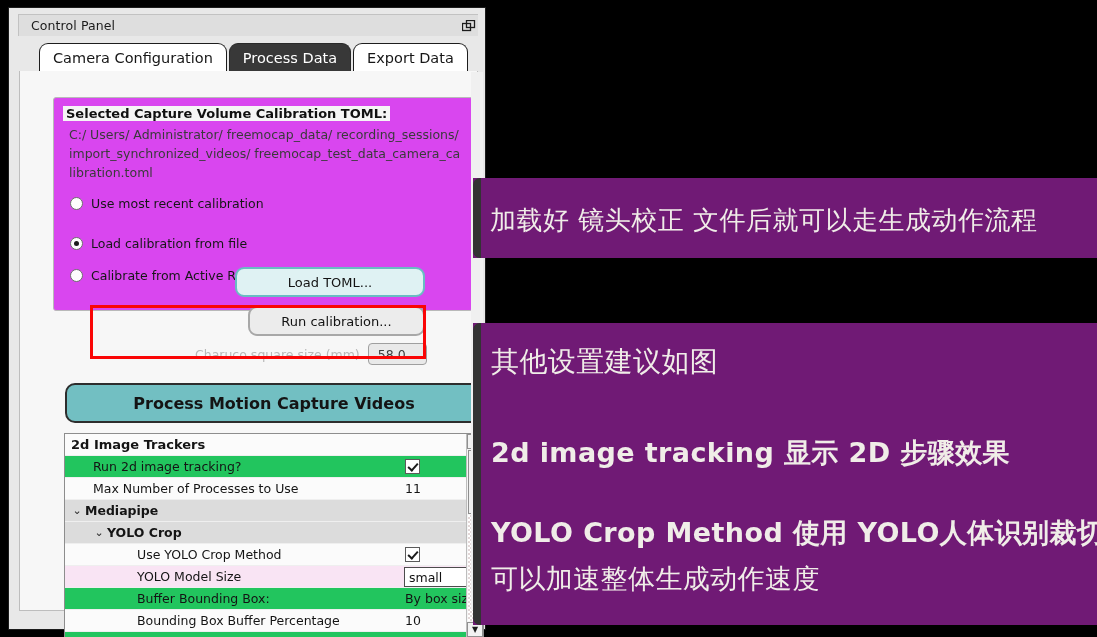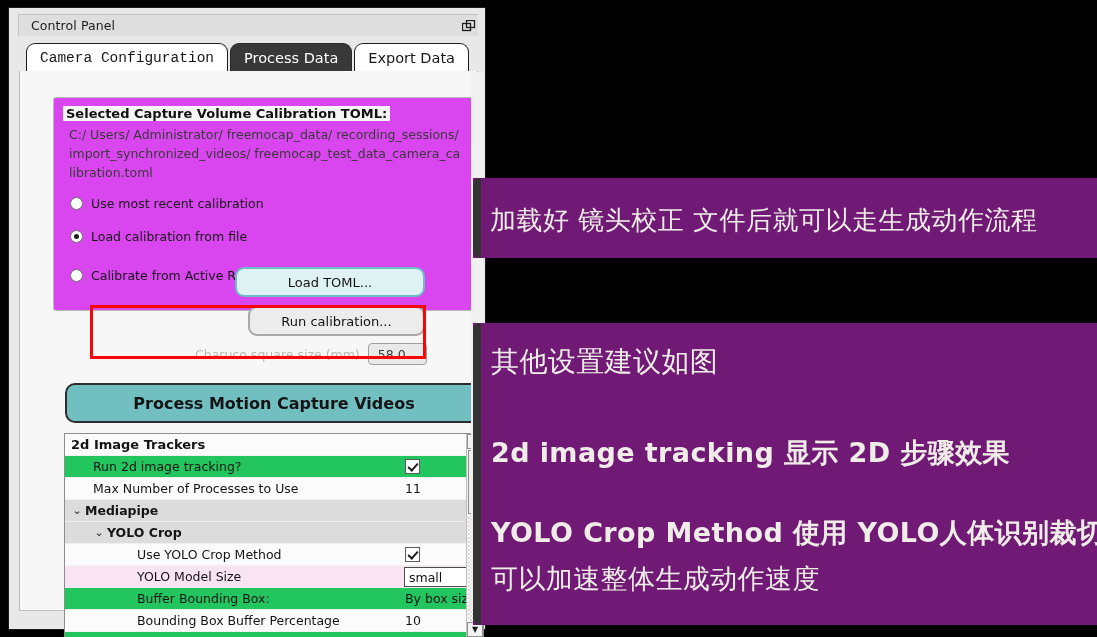--- a/index.html
+++ b/index.html
@@ -79,21 +79,21 @@
     background: #ffffff;
     border: 1px solid #1d1d1d;
     border-bottom: none;
     border-top-left-radius: 9px;
     border-top-right-radius: 9px;
     box-sizing: border-box;
     white-space: nowrap;
     position: relative;
     margin-left: 2px;
   }
-  .tab:first-child { margin-left: 7px; font-family: Liberation Mono, monospace; }
+  .tab:first-child { margin-left: 20px; }
   .tab.selected {
     background: #383838;
     color: #ffffff;
     border-color: #2a2a2a;
     z-index: 3;
   }
 
   
   #tabpage {
     position: absolute;
@@ -445,21 +445,21 @@
 
       <div id="calib-group">
         <div id="calib-title">Selected Capture Volume Calibration TOML:</div>
         <div id="calib-path">C:/ Users/ Administrator/ freemocap_data/ recording_sessions/ import_synchronized_videos/ freemocap_test_data_camera_calibration.toml</div>
 
         <div class="radio-row" style="top:93px;">
           <span class="radio"></span>
           <span class="radio-label">Use most recent calibration</span>
         </div>
 
-        <div class="radio-row" style="top:126px;">
+        <div class="radio-row" style="top:133px;">
           <span class="radio checked"></span>
           <span class="radio-label">Load calibration from file</span>
         </div>
 
         <div class="radio-row" style="top:165px;">
           <span class="radio"></span>
           <span class="radio-label">Calibrate from Active Recording</span>
         </div>
       </div>
 

